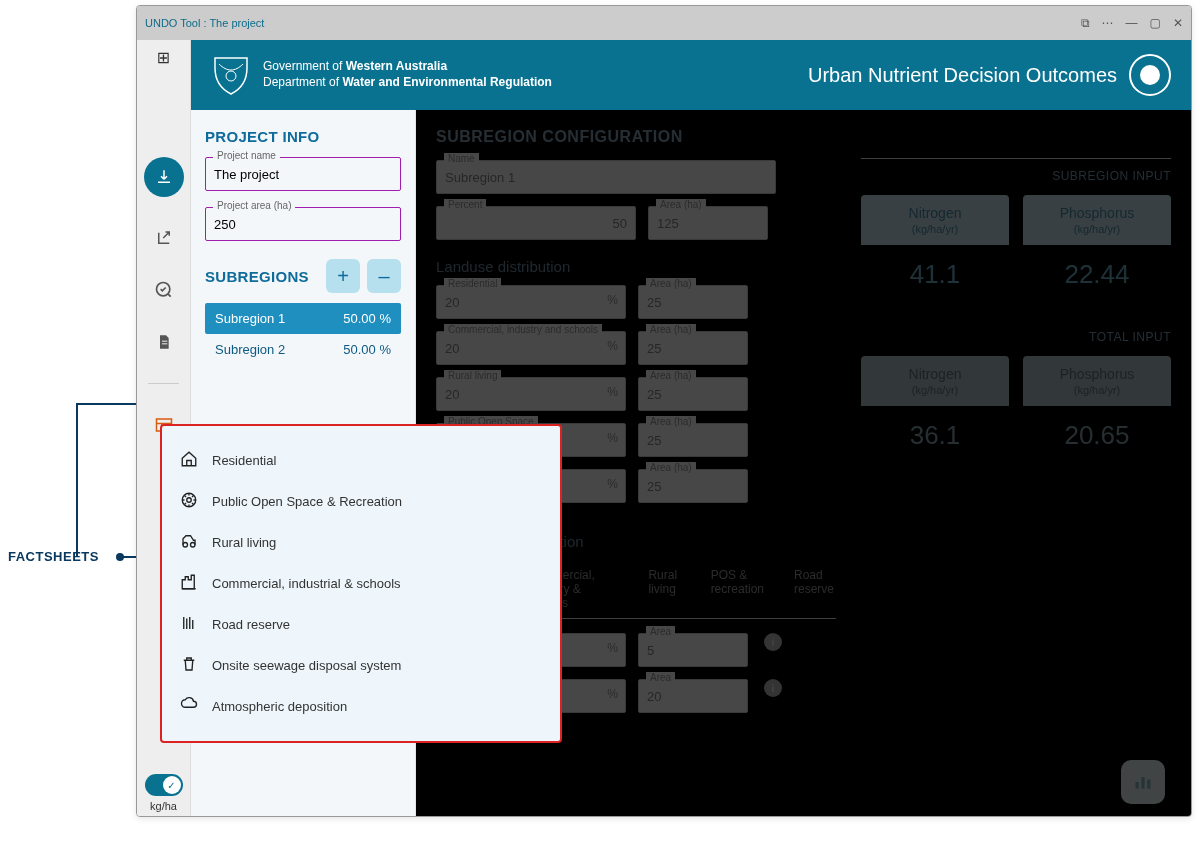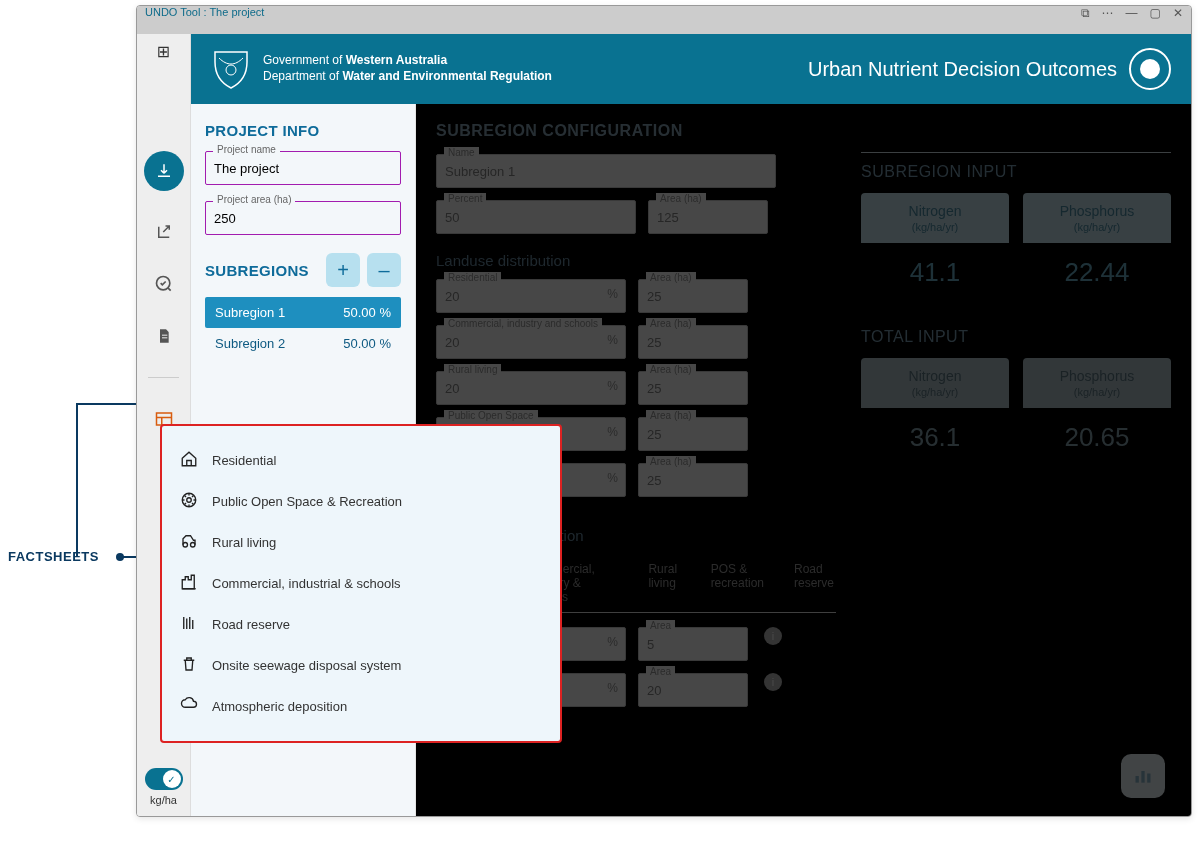--- a/index.html
+++ b/index.html
@@ -4,21 +4,21 @@
 <style>
 * { box-sizing: border-box; margin: 0; padding: 0; font-family: "Segoe UI", Arial, sans-serif; }
 body { background: #fff; width: 1200px; height: 843px; position: relative; overflow: hidden; }
 .annotation-label { position: absolute; left: 8px; top: 549px; color: #0a3960; font-weight: 600; font-size: 13px; letter-spacing: 0.5px; }
 .annotation-line-h { position: absolute; left: 118px; top: 556px; width: 40px; height: 2px; background: #0a3960; }
 .annotation-dot { position:absolute; left:116px; top:553px; width:8px; height:8px; border-radius:50%; background:#0a3960; }
 .annotation-line-v { position:absolute; left:76px; top:405px; width:2px; height:152px; background:#0a3960;}
 .annotation-line-h2 { position:absolute; left:76px; top:403px; width:70px; height:2px; background:#0a3960;}
 .annotation-dot2 { position:absolute; left:146px; top:399px; width:8px; height:8px; border-radius:50%; background:#0a3960;}
 .window { position:absolute; left:136px; top:5px; width:1056px; height:812px; border:1px solid #999; border-radius:4px; overflow:hidden; background:#f3f3f3; box-shadow:0 2px 6px rgba(0,0,0,.1);}
-.titlebar { height:28px; background:#ccc; display:flex; padding:0 8px; font-size:11px; color:#0e6b8a;}
+.titlebar { height:28px; background:#ccc; display:flex; align-items:center; padding:17px 8px; font-size:11px; color:#0e6b8a;}
 .titlebar .controls { margin-left:auto; display:flex; gap:12px; color:#555;}
 .titlebar .controls span { font-size:12px; cursor:default;}
 .app { display:flex; height:calc(100% - 28px); }
 .rail { width:54px; background:#eeeeee; border-right:1px solid #ddd; display:flex; flex-direction:column; align-items:center; padding-top:8px; gap:30px; position:relative;}
 .rail .apps-icon { font-size:16px; color:#333; margin-bottom:20px; cursor:pointer;}
 .rail .circle-btn { width:40px; height:40px; border-radius:50%; background:#097291; color:#fff; display:flex; align-items:center; justify-content:center; font-size:16px; margin-top:40px;}
 .rail .rail-icon { width:22px; height:22px; display:flex; align-items:center; justify-content:center; color:#555; font-size:16px; cursor:pointer;}
 .rail .rail-icon.active { color:#d85c0f;}
 .rail .divider { width:60%; height:1px; background:#ccc; margin:0;}
 .rail-bottom { position:absolute; bottom:10px; left:0; right:0; display:flex; flex-direction:column; align-items:center; gap:4px;}
@@ -51,21 +51,21 @@
 .workspace { flex:1; padding:18px 20px 0 20px; position:relative; overflow:hidden;}
 .faded { opacity:0.28; pointer-events:none;}
 .ws-title { color:#8aa6b8; font-weight:600; font-size:16px; letter-spacing:0.5px; margin-bottom:14px;}
 .ws-sub { color:#6b8da3; font-size:15px; font-weight:500; margin:18px 0 10px;}
 .wfield { position:relative; display:inline-block;}
 .wfield label { position:absolute; top:-7px; left:8px; background:#fff; padding:0 4px; font-size:10px; color:#999;}
 .wfield input { height:34px; border:1px solid #ccc; border-radius:2px; padding:0 8px; font-size:13px; color:#888; background:#fff;}
 .wfield .unit { position:absolute; right:8px; top:8px; color:#999; font-size:12px;}
 .row { display:flex; gap:12px; margin-bottom:12px;}
 .right-col { position:absolute; right:20px; top:48px; width:310px;}
-.stat-title { text-align:left; color:#7fa3b8; font-size:16px; font-weight:500; margin-bottom:12px; letter-spacing:0.5px;}
+.stat-title { text-align:right; color:#7fa3b8; font-size:12px; font-weight:500; margin-bottom:12px; letter-spacing:0.5px;}
 .stat-divider { height:1px; background:#d4e0e8; margin-bottom:10px;}
 .stat-cards { display:flex; gap:14px; margin-bottom:26px;}
 .stat-card { flex:1; border-radius:4px; overflow:hidden; text-align:center;}
 .stat-card-head { padding:10px 4px; font-size:14px;}
 .stat-card-head .u { font-size:11px; display:block; margin-top:2px;}
 .stat-card-val { padding:14px 0; font-size:26px; font-weight:300;}
 .c1 .stat-card-head { background:#c9e5ef; color:#4d8fa8;}
 .c1 .stat-card-val { color:#6bb0c8;}
 .c2 .stat-card-head { background:#b3c6ce; color:#5f7a86;}
 .c2 .stat-card-val { color:#8aa5b0;}
@@ -187,21 +187,21 @@
 
           <div class="faded" style="width:400px;">
             <div class="ws-title">SUBREGION CONFIGURATION</div>
             <div class="row">
               <div class="wfield" style="width:272px;">
                 <label>Name</label>
                 <input style="width: 340px;" value="Subregion 1">
               </div>
             </div>
             <div class="row">
-              <div class="wfield"><label>Percent</label><input style="width: 200px;" value="50"></div>
+              <div class="wfield"><label>Percent</label><input style="width: 200px; text-align: right;" value="50"></div>
               <div class="wfield"><label>Area (ha)</label><input style="width: 120px;" value="125"></div>
             </div>
             <div class="ws-sub">Landuse distribution</div>
             <div id="dist-rows">
                 <div class="row">
     <div class="wfield"><label>Residential</label><input style="width: 190px;" value="20"><span class="unit">%</span></div>
     <div class="wfield"><label>Area (ha)</label><input style="width: 110px;" value="25"></div>
                 </div>
                 <div class="row">
     <div class="wfield"><label>Commercial, industry and schools</label><input style="width: 190px;" value="20"><span class="unit">%</span></div>

